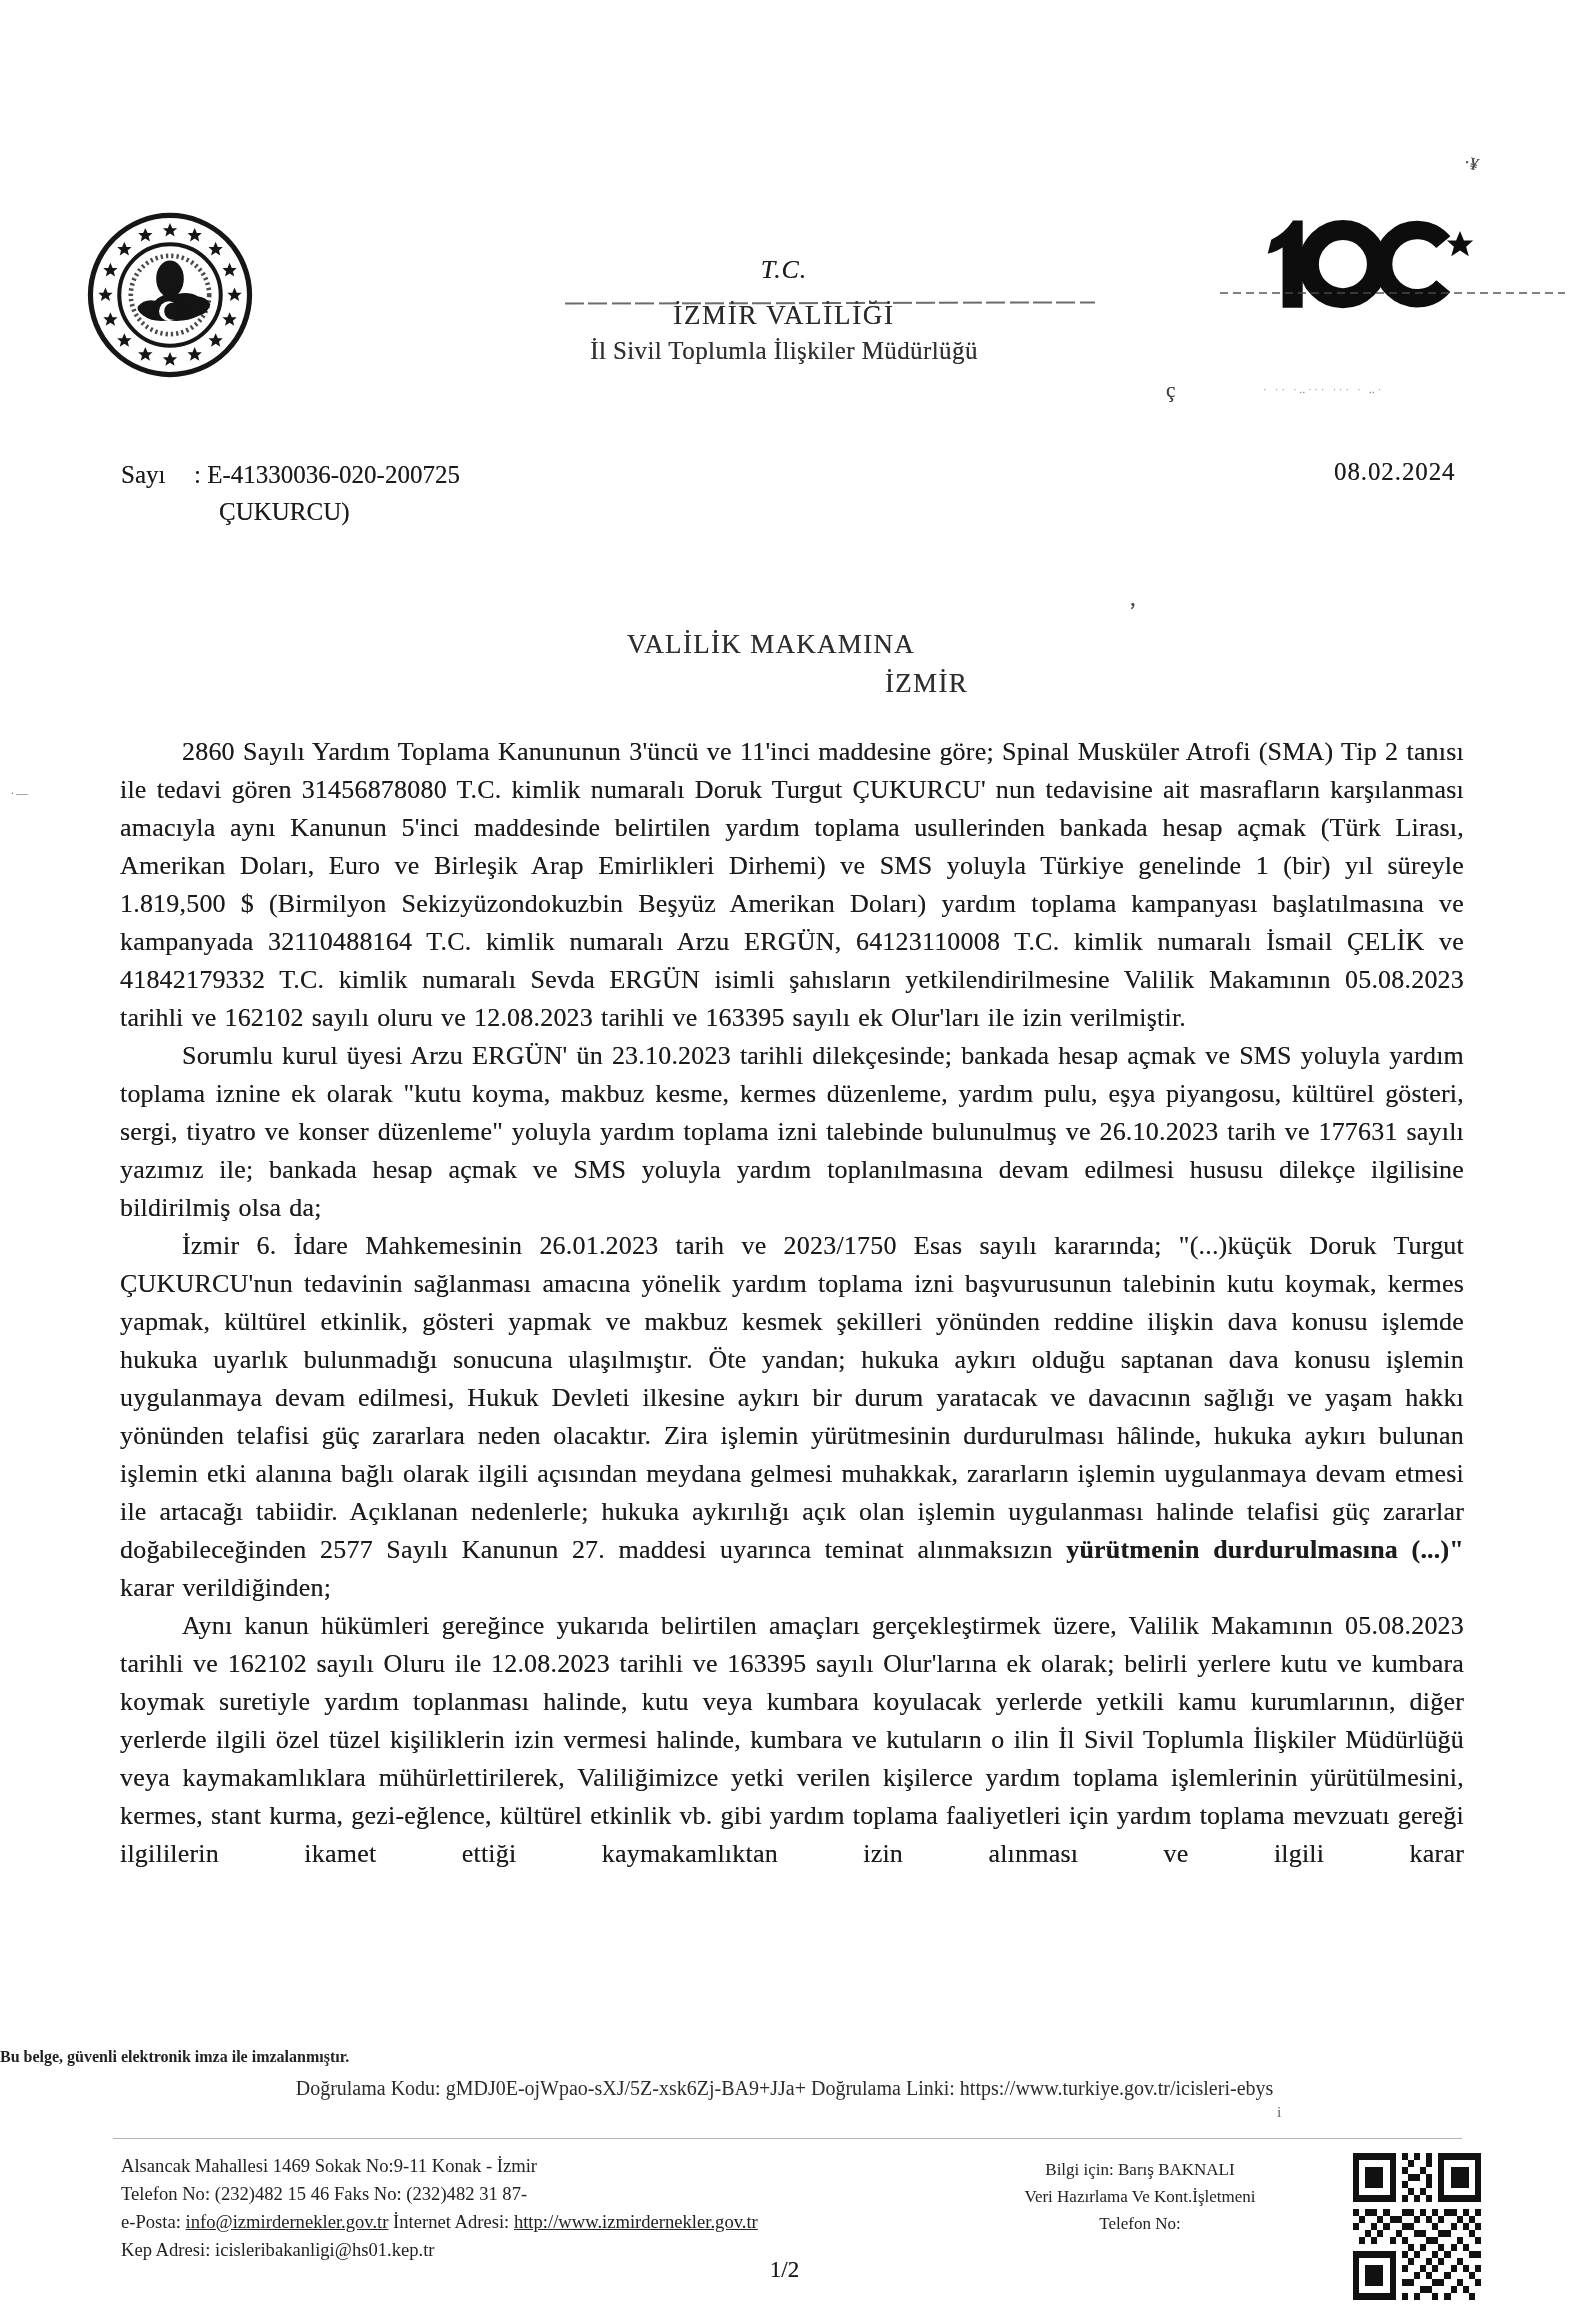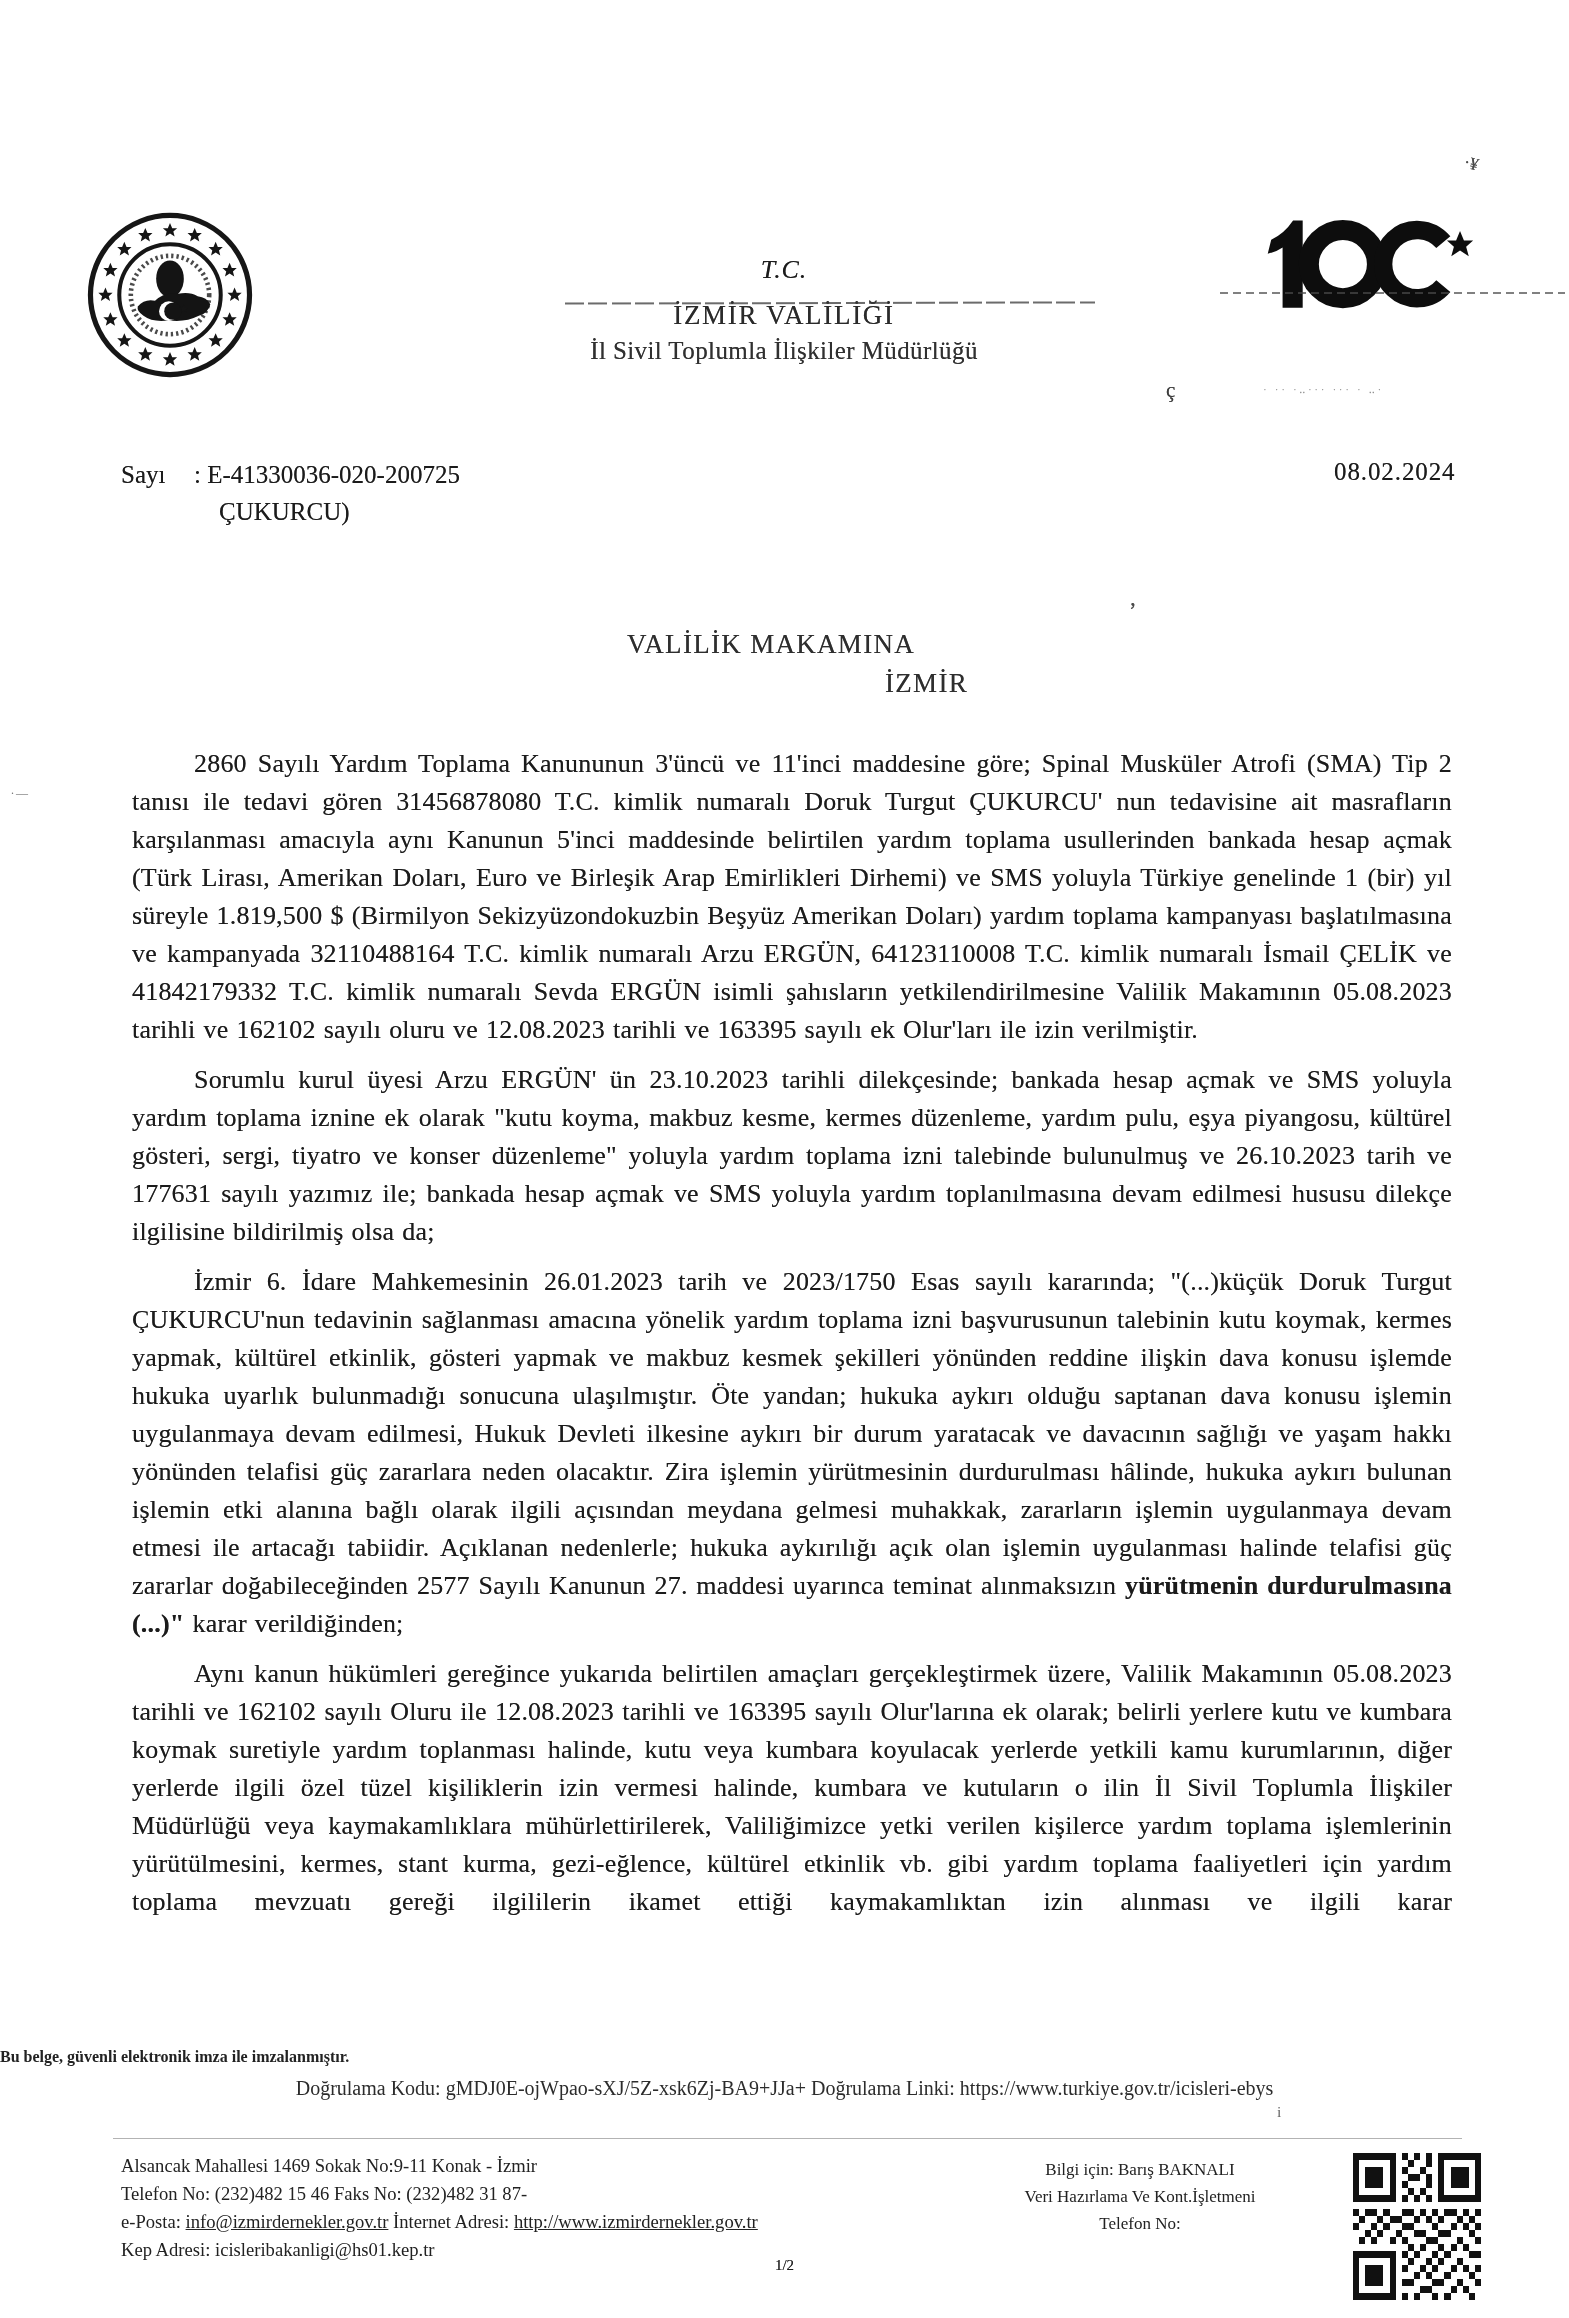--- a/index.html
+++ b/index.html
@@ -37,41 +37,41 @@
   .meta .cont{padding-left:98px;}
   .date{position:absolute;left:1334px;top:458px;font-size:25px;letter-spacing:0.9px;}
 
   
   .rcpt1{position:absolute;left:627px;top:629px;font-size:27px;letter-spacing:1.3px;color:#2e2e2e;}
   .rcpt2{position:absolute;left:885px;top:668px;font-size:27px;letter-spacing:1.3px;color:#2e2e2e;}
 
   
   .body{position:absolute;left:120px;top:733px;width:1344px;}
   .body p{
-    margin:12px;text-indent:62px;text-align:justify;
+    margin:0;text-indent:62px;text-align:justify;
     font-size:26px;line-height:38px;
     letter-spacing:0.2px;word-spacing:1.3px;
   }
   .body p b{font-weight:bold;}
   .body p.pj{text-align-last:justify;}
 
   
   .esign1{position:absolute;left:0;top:2048px;width:1569px;text-align:left;
     font-size:16px;font-weight:bold;color:#222;}
   .esign2{position:absolute;left:0;top:2077px;width:1569px;text-align:center;
     font-size:20px;color:#2c2c2c;}
 
   
   .footrule{position:absolute;left:113px;top:2138px;width:1349px;height:0.9px;background:#b3b3b3;}
   .fl{position:absolute;left:121px;top:2152px;font-size:18.6px;line-height:28px;color:#222;}
   .fl .u{text-decoration:underline;}
   .fr{position:absolute;left:953px;top:2156px;width:374px;text-align:center;
     font-size:17px;line-height:27px;color:#222;}
   .qr{position:absolute;left:1353px;top:2153px;width:128px;height:147px;}
-  .pageno{position:absolute;left:0;top:2257px;width:1569px;text-align:center;font-size:15px;}
+  .pageno{position:absolute;left:0;top:2257px;width:1569px;text-align:center;font-size:23px;}
 
   
   .art{position:absolute;color:#4a4a4a;}
   .art-tr{left:1464px;top:154px;font-size:17.3px;transform:rotate(14deg);}
   .art-c{left:1166px;top:378px;font-size:21px;color:#3d3d3d;}
   .art-ap{left:1129px;top:599px;font-size:22.5px;}
   .art-lm{left:10.4px;top:786px;font-size:12px;color:#777;letter-spacing:1.7px;}
   .art-i{left:1277px;top:2103px;font-size:15.6px;color:#666;}
 </style>
 </head>

